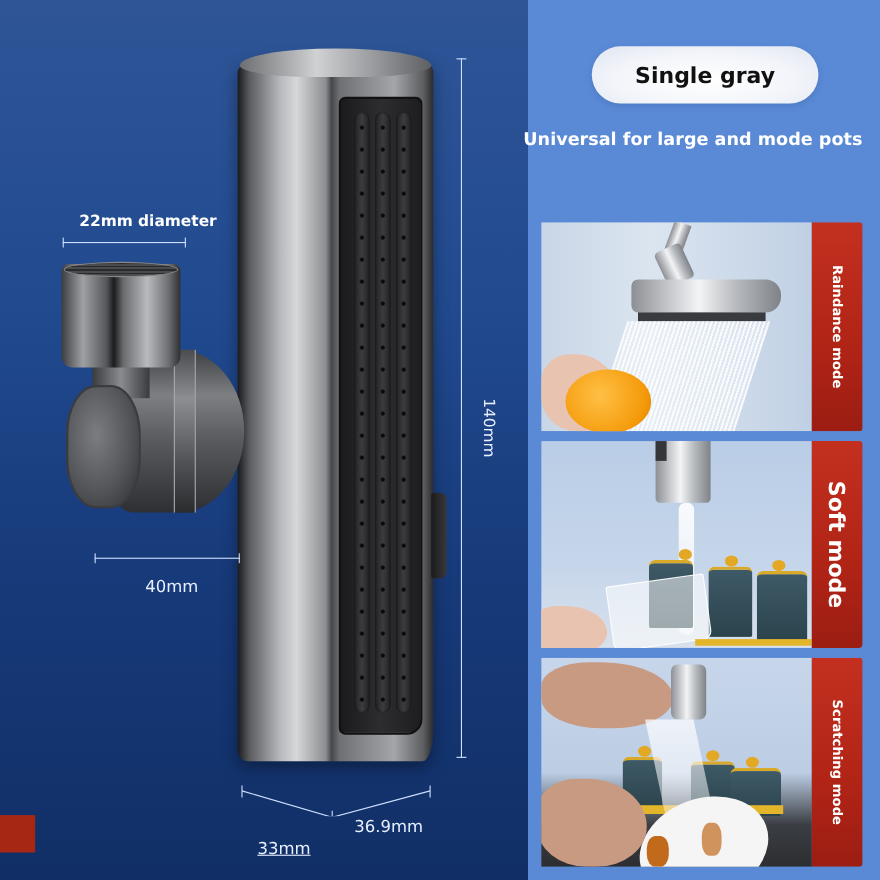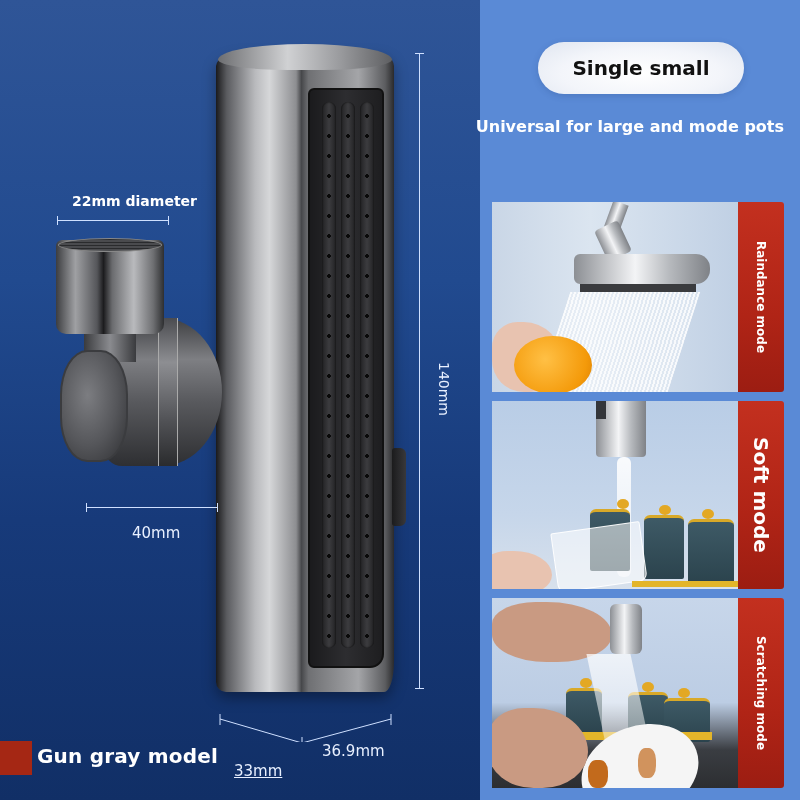--- a/index.html
+++ b/index.html
@@ -195,27 +195,26 @@
     <line x1="2" y1="9" x2="84" y2="33" stroke="#cfe0ff" stroke-width="1"></line>
     <line x1="84" y1="33" x2="173" y2="9" stroke="#cfe0ff" stroke-width="1"></line>
     <line x1="2" y1="4" x2="2" y2="15" stroke="#cfe0ff" stroke-width="1"></line>
     <line x1="173" y1="4" x2="173" y2="15" stroke="#cfe0ff" stroke-width="1"></line>
     <line x1="84" y1="27" x2="84" y2="38" stroke="#cfe0ff" stroke-width="1"></line>
   </svg>
   <div class="dim-label" style="left:234px; top:762px;text-decoration:underline;">33mm</div>
   <div class="dim-label" style="left:322px; top:742px;">36.9mm</div>
 
   <div class="model-swatch"></div>
-  <div class="model-label">Gun gray model</div>
 </div>
 
 <div class="right-panel"></div>
 
 <div class="pack-pill">
-  <span class="pack-label">Single small</span>
+  <span class="pack-label">Single gray</span>
 </div>
 <div class="tagline">Universal for large and mode pots</div>
 
 <div class="mode-card card1">
   <div class="mode-photo photo-rain">
     <div class="chrome" style="left:116px; top:0; width:16px; height:30px; transform:rotate(20deg);"></div>
     <div class="chrome" style="left:108px; top:22px; width:26px; height:34px; border-radius:4px; transform:rotate(-25deg);"></div>
     <div class="chrome" style="left:82px; top:52px; width:136px; height:30px; border-radius:6px 14px 14px 6px;"></div>
     <div style="position:absolute; left:88px; top:82px; width:116px; height:8px; background:#3a3b3e;"></div>
     <div class="water" style="left:62px; top:90px; width:130px; height:100px; transform:skewX(-18deg); background:repeating-linear-gradient(90deg, rgba(255,255,255,0.85) 0 2px, rgba(255,255,255,0.35) 2px 4px);"></div>

